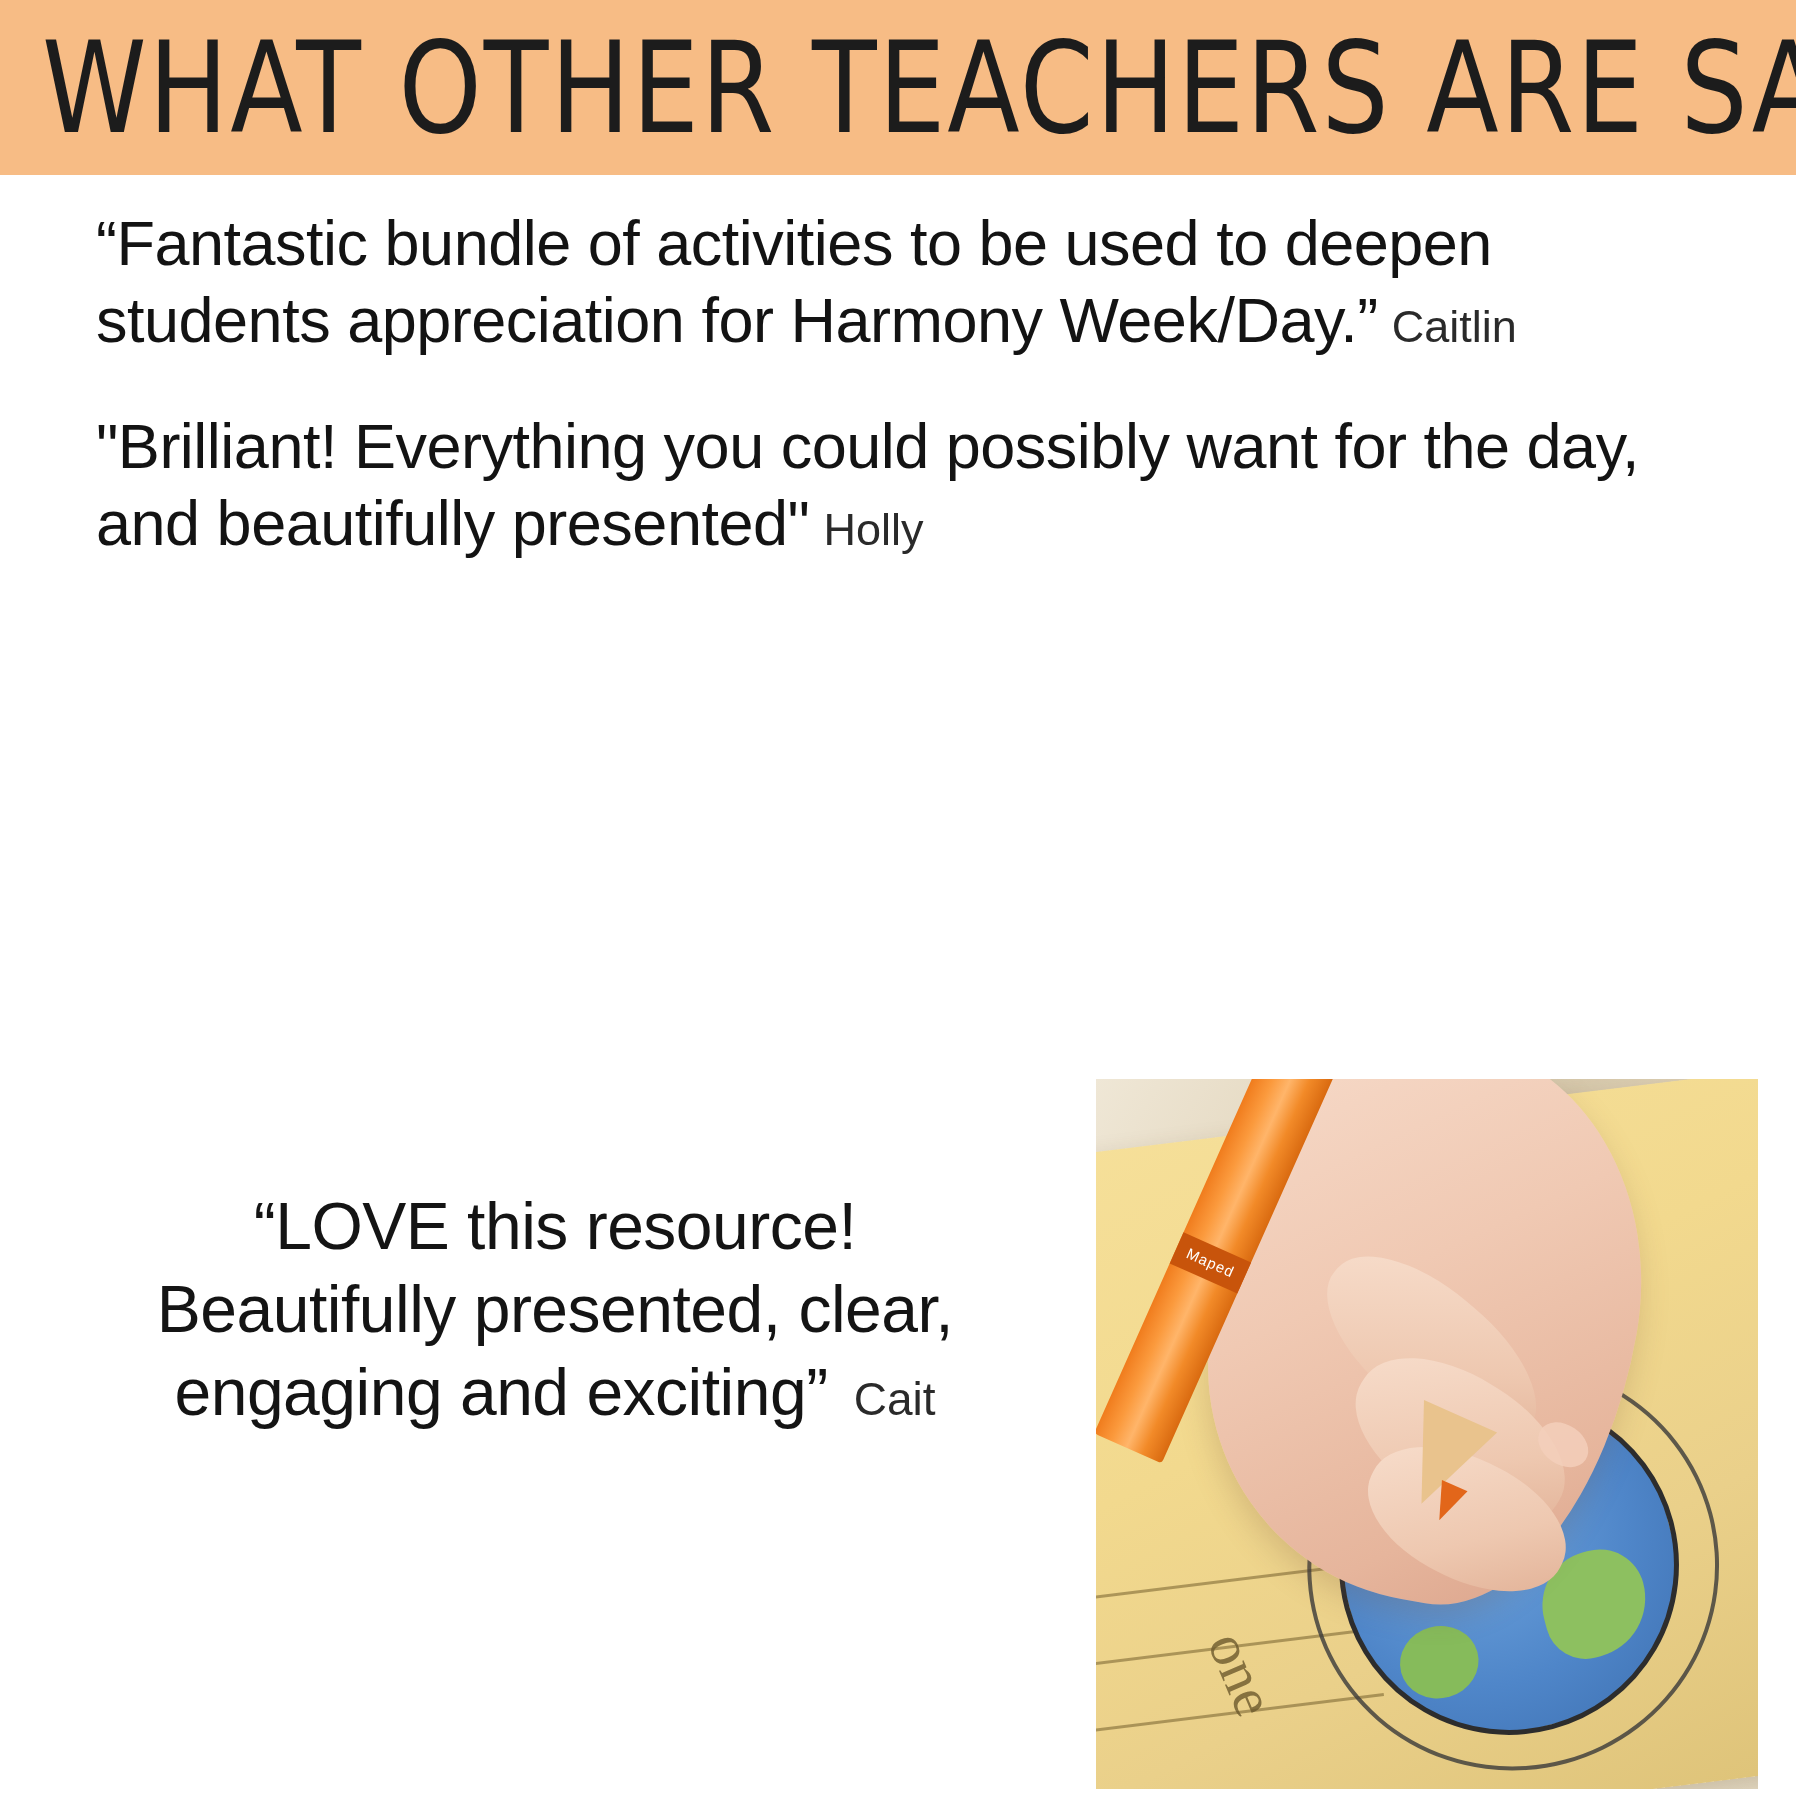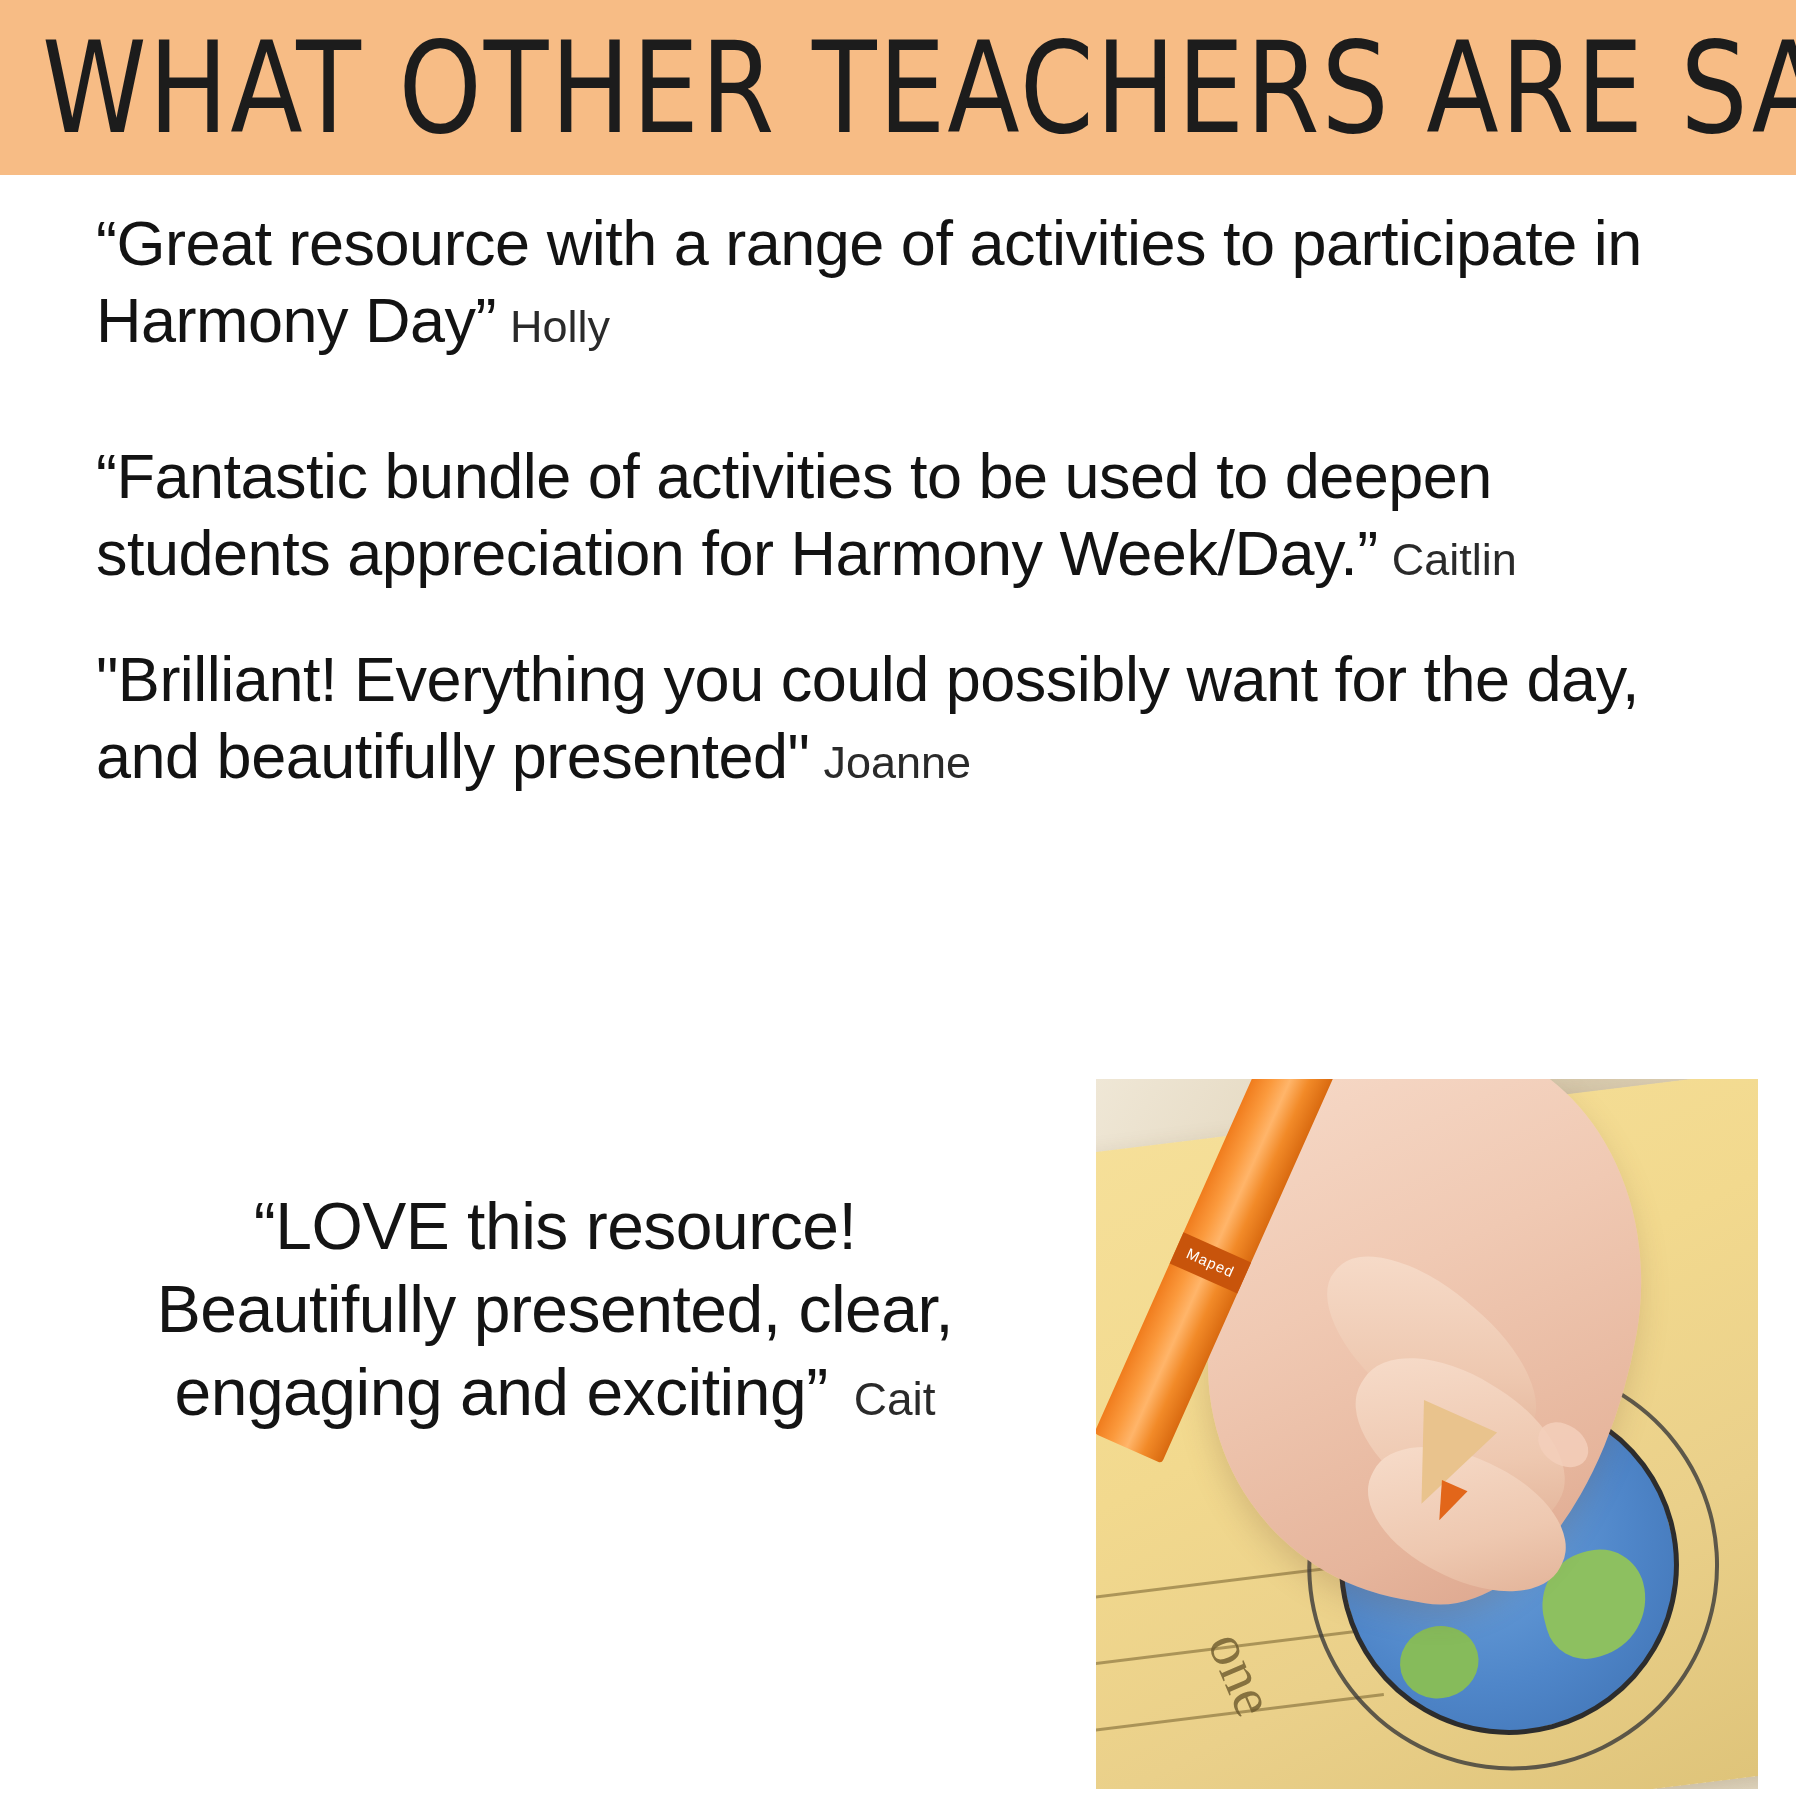--- a/index.html
+++ b/index.html
@@ -311,30 +311,27 @@
 <body>
 
 <div class="page">
 
   <div class="header-banner">
     <div class="header-title">WHAT OTHER TEACHERS ARE SAYING:</div>
   </div>
 
   <div class="quotes">
 
-    <div class="quote-block" id="quote-0">
-      <span class="quote-text">“Great resource with a range of activities to participate in Harmony Day”</span><span class="quote-author">Holly</span>
-    </div>
 
     <div class="quote-block" id="quote-1">
       <span class="quote-text">“Fantastic bundle of activities to be used to deepen students appreciation for Harmony Week/Day.”</span><span class="quote-author">Caitlin</span>
     </div>
 
     <div class="quote-block" id="quote-2">
-      <span class="quote-text">"Brilliant! Everything you could possibly want for the day, and beautifully presented"</span><span class="quote-author">Joanne</span>
+      <span class="quote-text">"Brilliant! Everything you could possibly want for the day, and beautifully presented"</span><span class="quote-author">Holly</span>
     </div>
 
   </div>
 
   <div class="bottom-row">
 
     <div class="featured-quote">
       <span class="quote-text">“LOVE this resource! Beautifully presented, clear, engaging and exciting”</span><span class="quote-author">Cait</span>
     </div>
 

